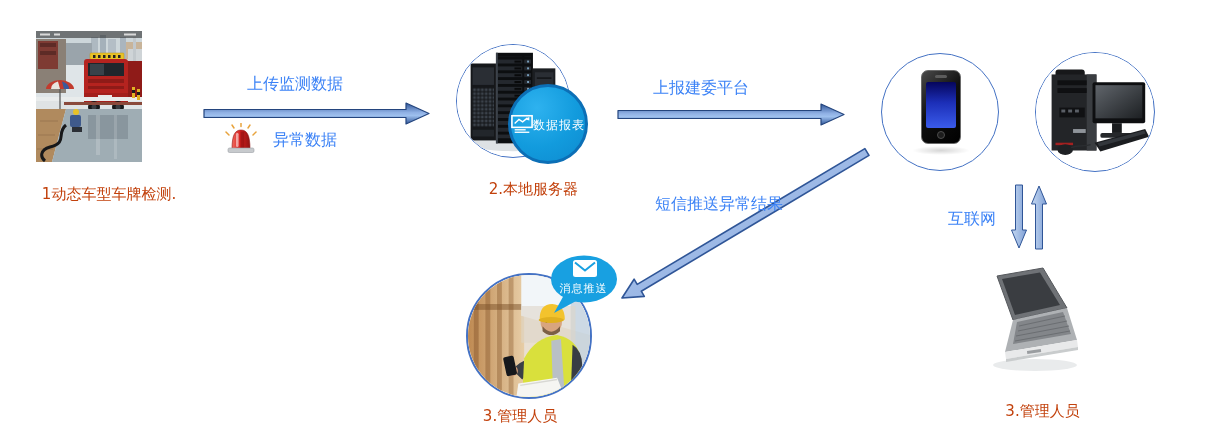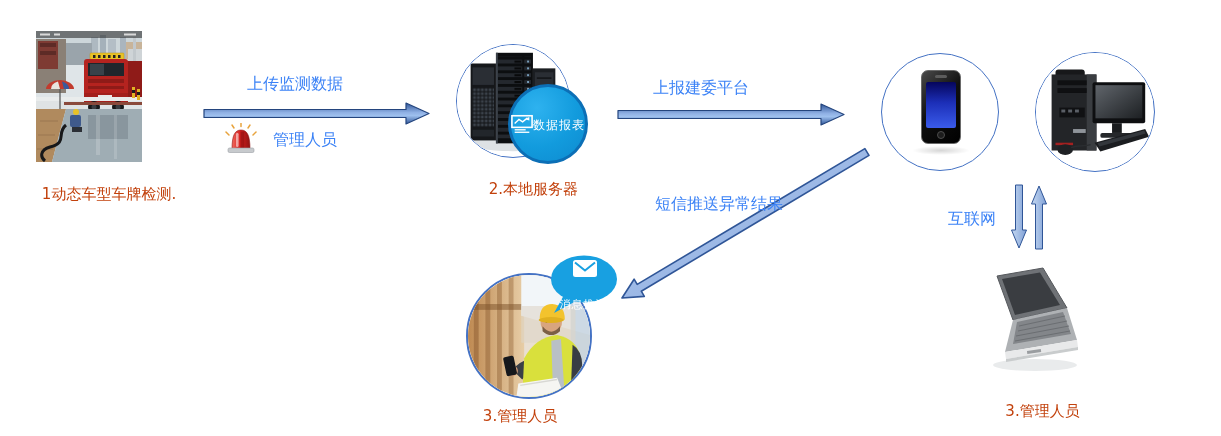--- a/index.html
+++ b/index.html
@@ -11,21 +11,21 @@
   .label{font-size:16px;color:#3b82f6;white-space:nowrap;}
   .caption{font-size:15px;color:#c2410c;text-align:center;white-space:nowrap;}
   .circle{position:absolute;border-radius:50%;box-sizing:border-box;border:1.5px solid #4472C4;background:#fff;overflow:hidden;}
   .badge-circle{
     position:absolute;width:80px;height:80px;border-radius:50%;box-sizing:border-box;
     border:3px solid #0C6FB6;background:radial-gradient(circle at 35% 28%,#2EB2EF 0%,#129BDD 55%,#0E8ACF 100%);
     display:flex;flex-direction:row;align-items:center;justify-content:center;z-index:5;
   }
   .badge-label{font-size:12px;color:#ffffff;letter-spacing:1px;margin-top:3px;white-space:nowrap;}
   .bubble{position:absolute;z-index:6;width:70px;height:62px;}
-  .bubble-label{position:absolute;left:0;top:42px;width:67px;text-align:center;font-size:11px;color:#fff;letter-spacing:1px;white-space:nowrap;}
+  .bubble-label{position:absolute;left:0;top:26px;width:67px;text-align:center;font-size:11px;color:#fff;letter-spacing:1px;white-space:nowrap;}
   .phone-body{position:absolute;left:39px;top:16px;width:40px;height:74px;border-radius:7px;
     background:linear-gradient(135deg,#4a4a4a 0%,#101010 45%,#000 100%);border:1px solid #6a6a6a;box-sizing:border-box;}
   .phone-screen{position:absolute;left:4px;top:11px;width:30px;height:46px;border-radius:2px;
     background:linear-gradient(180deg,#05055c 0%,#1c2fb8 45%,#3a5bea 100%);}
   .phone-speaker{position:absolute;left:13px;top:4px;width:12px;height:3px;border-radius:2px;background:#5c5c5c;}
   .phone-home{position:absolute;left:15px;top:60px;width:8px;height:8px;border-radius:50%;background:#1d1d1d;border:1px solid #4d4d4d;box-sizing:border-box;}
   .phone-shadow{position:absolute;left:30px;top:92px;width:58px;height:9px;border-radius:50%;
     background:radial-gradient(ellipse at center,rgba(0,0,0,.16) 0%,rgba(0,0,0,0) 70%);}
 </style>
 </head>
@@ -134,21 +134,21 @@
         <stop offset="0" stop-color="#f26a5e"></stop>
           <stop offset="0.45" stop-color="#d42020"></stop>
           <stop offset="1" stop-color="#8f1212"></stop>
       </linearGradient>
     </defs>
     <path d="M8 26 C8 12 11 7 17 7 C23 7 26 12 26 26 Z" fill="url(#alarmdome)" stroke="#8f1212" stroke-width="0.6"></path>
     <rect x="12" y="10" width="2.6" height="14" rx="1.3" fill="#ffffff" opacity="0.55"></rect>
     <rect x="16.5" y="8.5" width="3.6" height="17" fill="#8c0f0f" opacity="0.55"></rect>
     <rect x="4" y="25" width="26" height="4.5" rx="1.5" fill="#c7cacd" stroke="#9aa0a5" stroke-width="0.6"></rect>
   </svg>
-  <div class="abs label" style="left:273px;top:130px;">管理人员</div>
+  <div class="abs label" style="left:273px;top:130px;">异常数据</div>
 
   <div class="circle" style="left:456px;top:44px;width:114px;height:114px;">
     <svg width="111" height="111" viewBox="0 0 114 114">
       <defs>
         <pattern id="slots" width="34" height="7" patternUnits="userSpaceOnUse">
           <rect width="34" height="7" fill="#0c0e10"></rect>
           <rect x="1" y="1" width="32" height="4" rx="1" fill="#24282e"></rect>
           <circle cx="5" cy="3" r="0.9" fill="#9fd6ff"></circle>
           <rect x="25" y="2" width="7" height="2.2" fill="#090a0b"></rect>
         </pattern>

